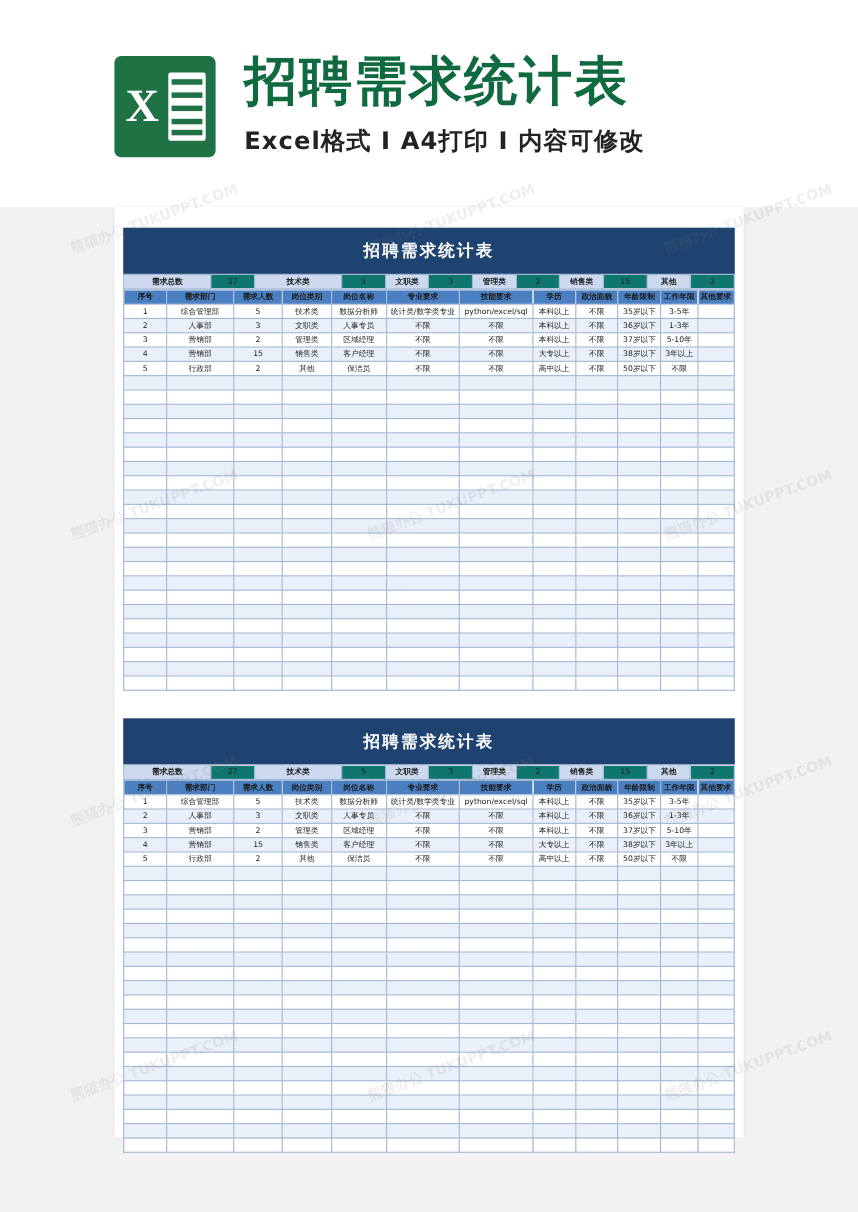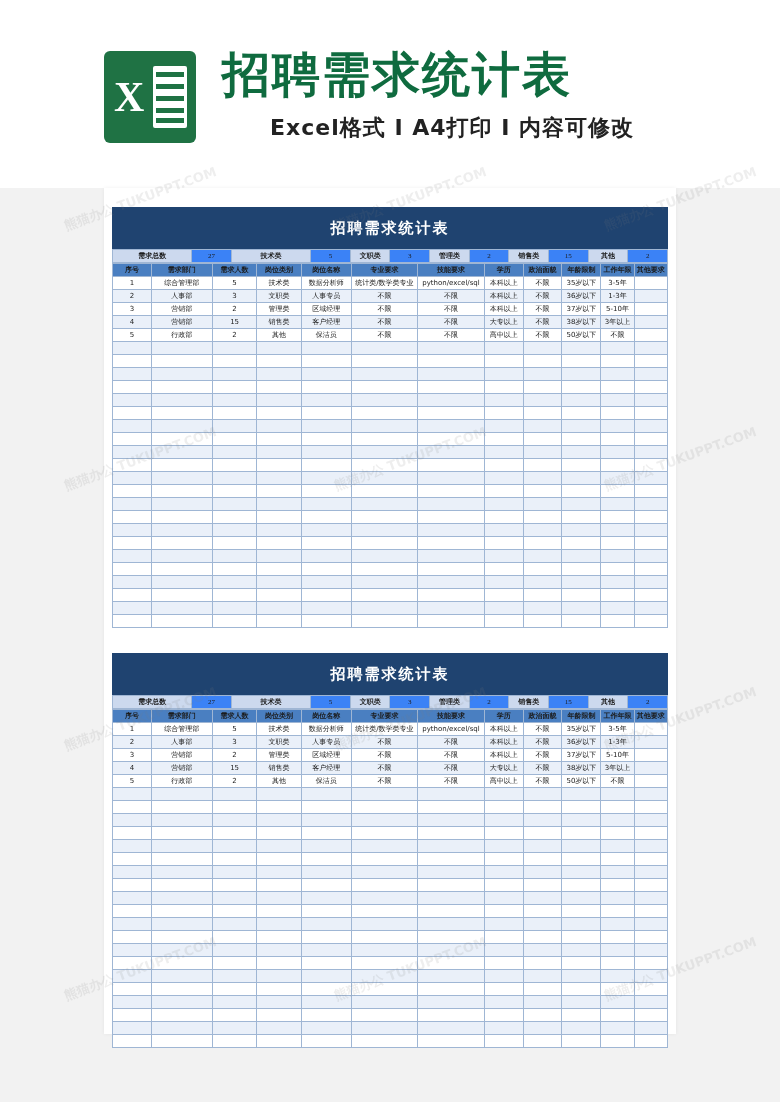--- a/index.html
+++ b/index.html
@@ -66,21 +66,20 @@
     line-height: 1.15;
     font-family: "DejaVu Sans", "Liberation Sans", sans-serif;
   }
   .sub-title {
     margin-top: 10px;
     color: #222222;
     font-size: 22px;
     font-weight: bold;
     letter-spacing: 1px;
     font-family: "DejaVu Sans", "Liberation Sans", sans-serif;
-    margin-left: 48px;
   }
 
   
   .paper {
     position: absolute;
     left: 104px; top: 188px;
     width: 572px; height: 846px;
     background: #ffffff;
     box-shadow: 0 0 4px rgba(0,0,0,0.06);
   }
@@ -118,21 +117,21 @@
     white-space: nowrap;
   }
 
   
   .summary td {
     background: #ccd9ee;
     height: 15px;
     font-weight: bold;
     font-size: 7px;
   }
-  .summary td.val { font-weight: normal; background: #3b82f6; font-family: Liberation Serif, serif; }
+  .summary td.val { font-weight: normal; background: #0f766e; }
 
   
   .hdr th {
     background: #4a7fc1;
     color: #ffffff;
     font-weight: bold;
     height: 14px;
     font-size: 7px;
     border: 1px solid #7ea3cf;
   }

